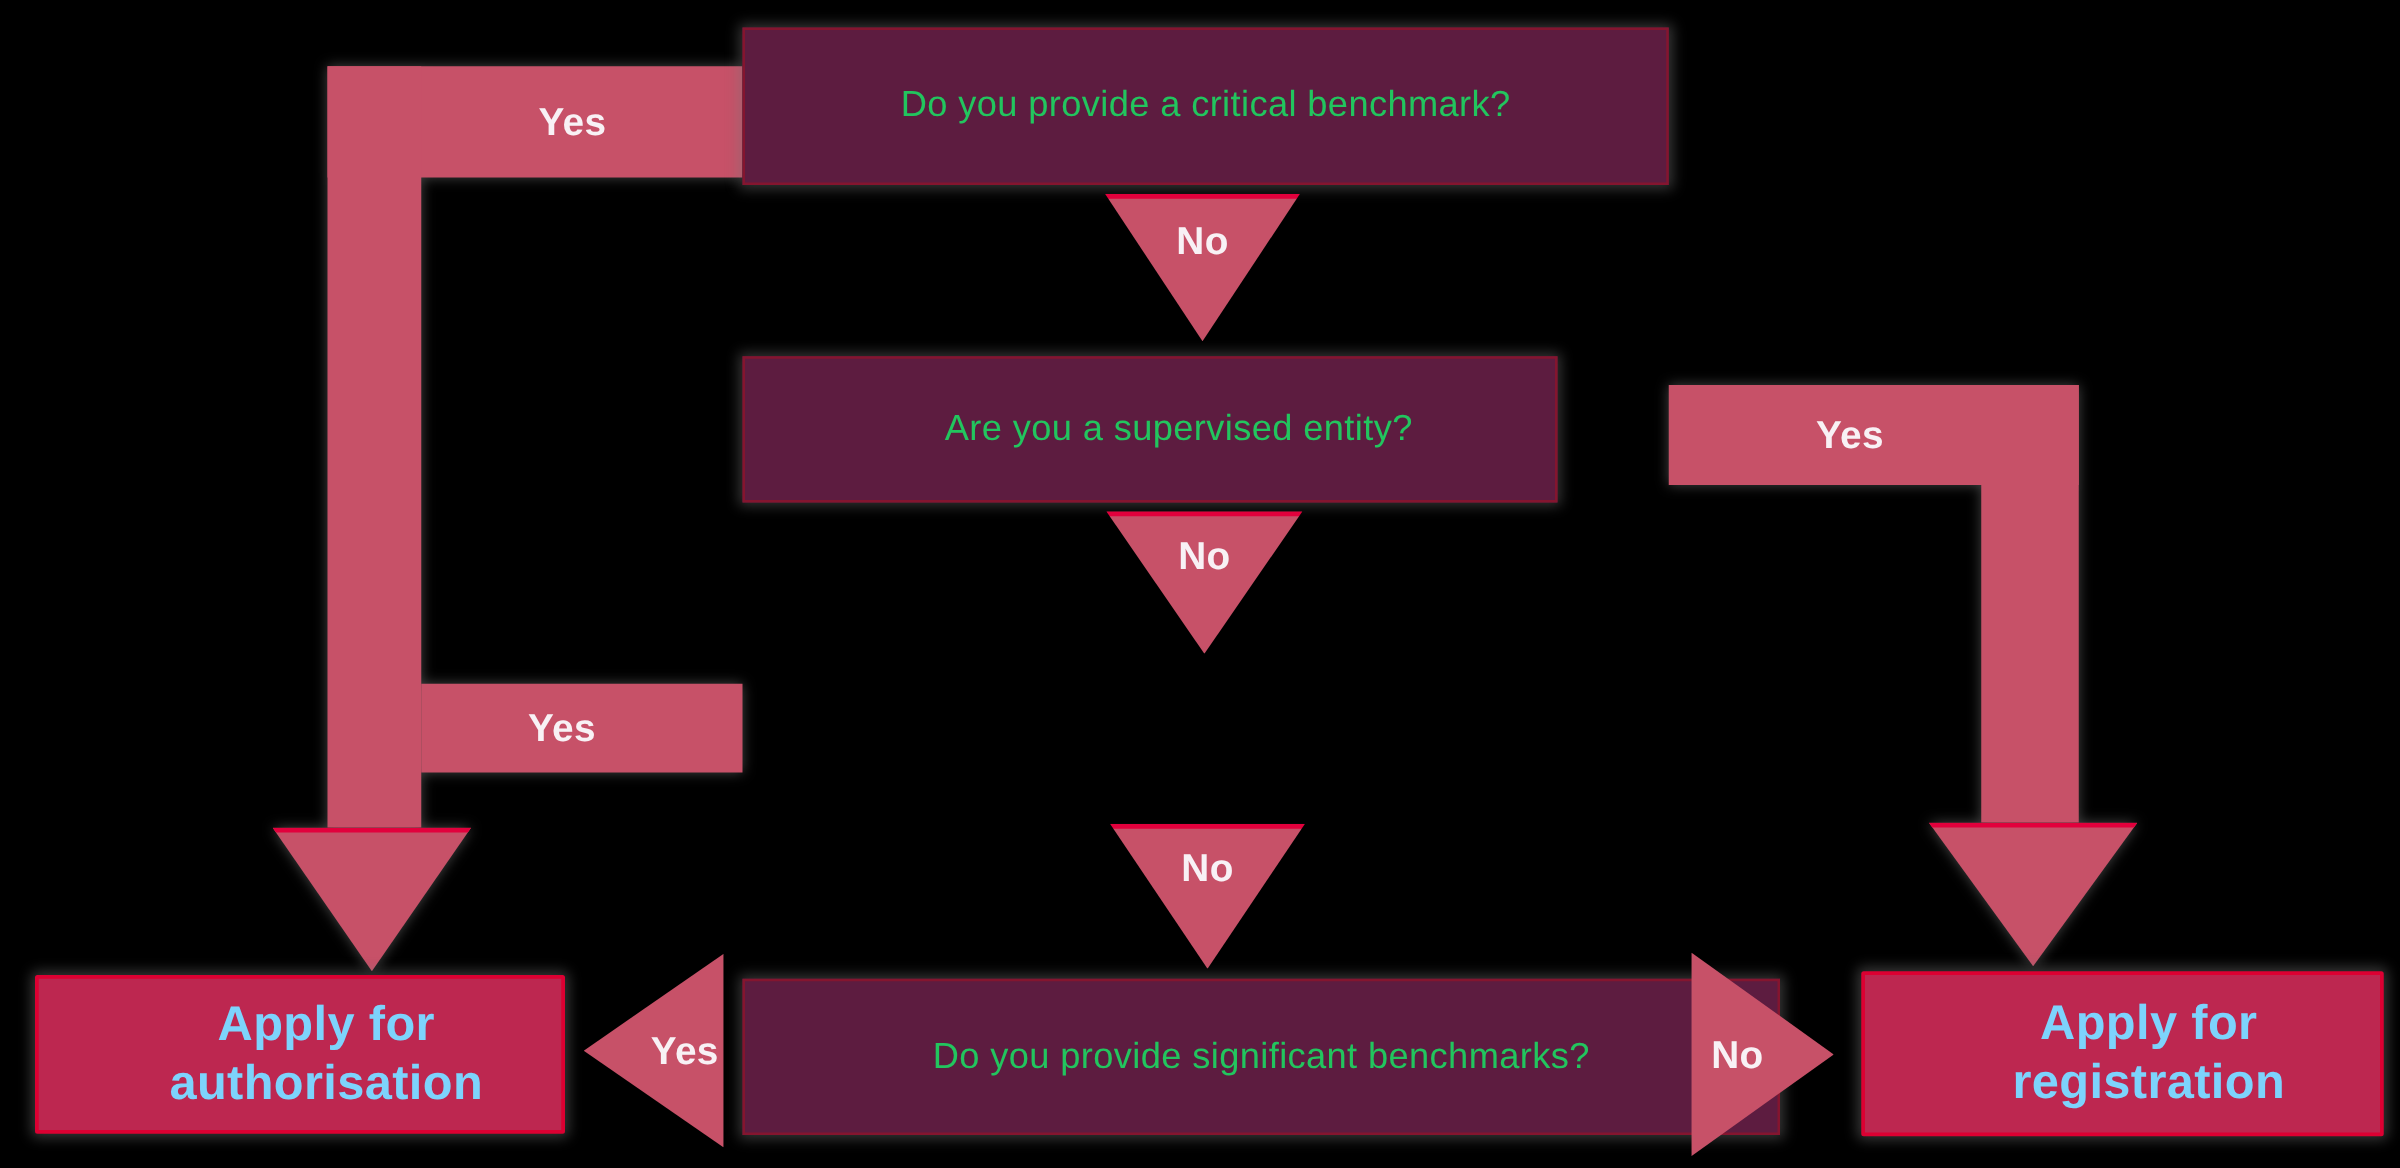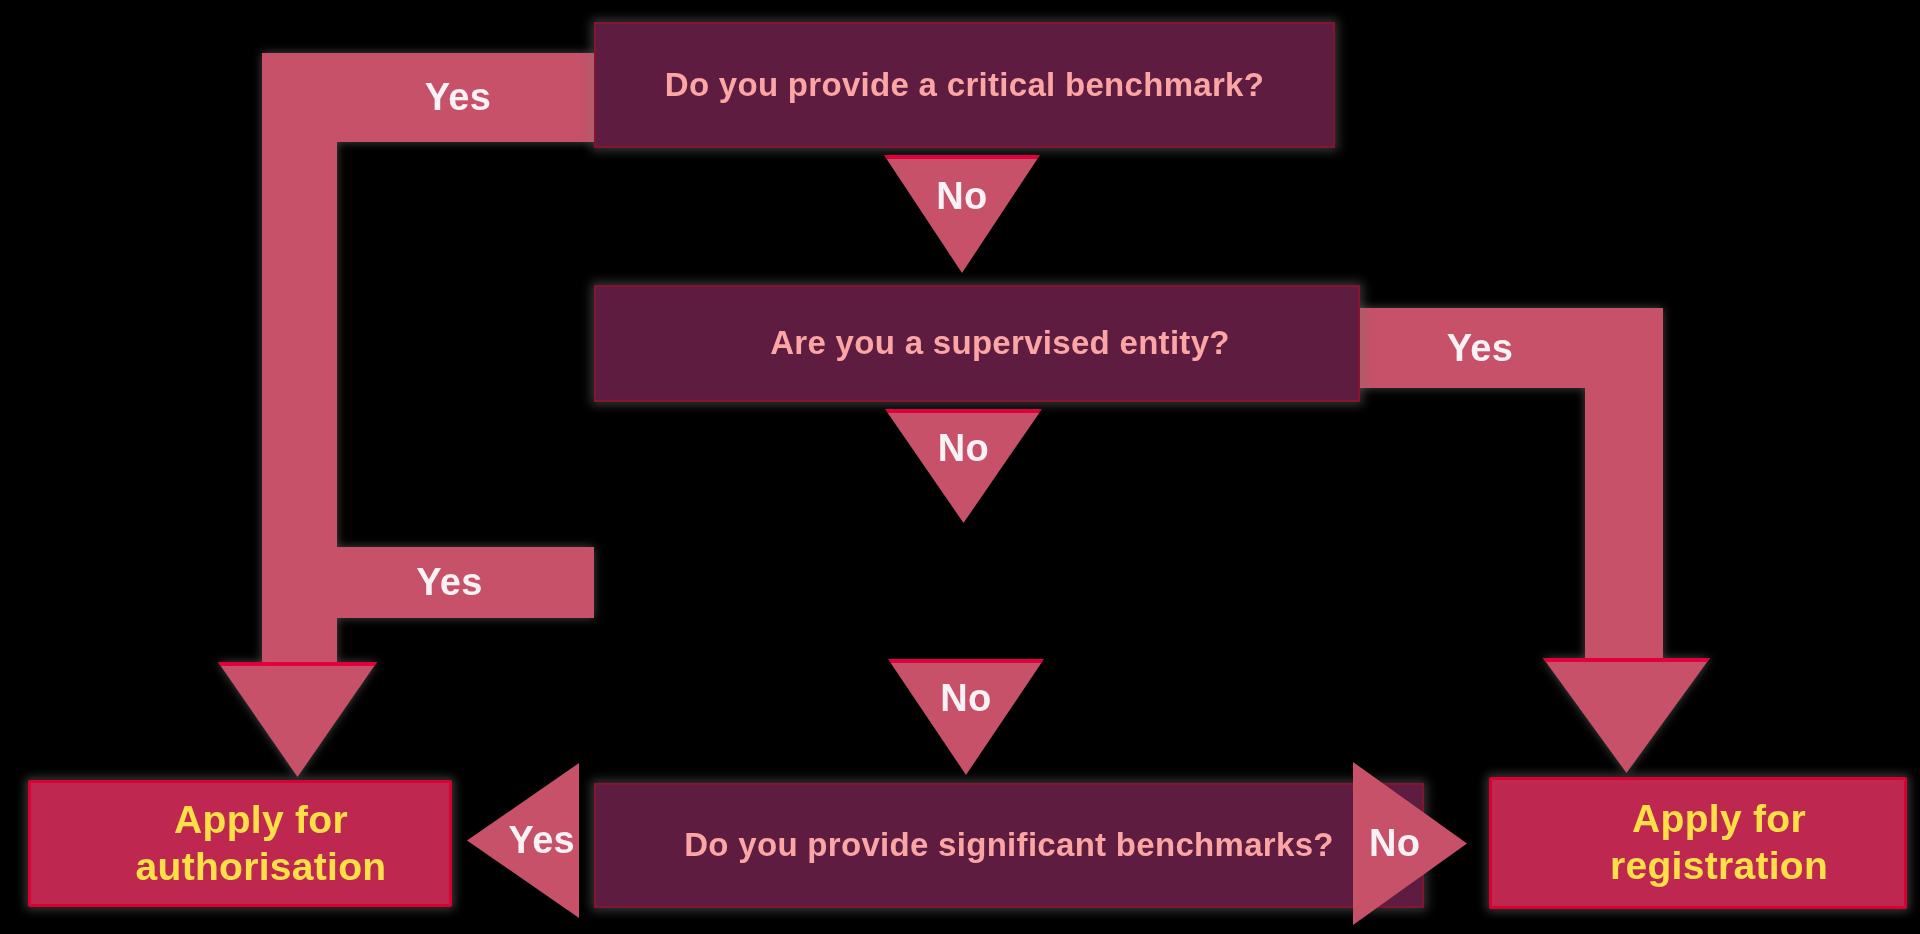--- a/index.html
+++ b/index.html
@@ -4,30 +4,30 @@
 <style>
   html,body{margin:0;padding:0;background:#000;}
   .stage{
     position:relative;width:1920px;height:934px;background:#000;overflow:hidden;
     font-family:"Liberation Sans","DejaVu Sans",sans-serif;
     -webkit-font-smoothing:antialiased;
   }
   
   .qbox{
     position:absolute;background:#5d1c40;border:2px solid #84152f;
-    color:#fca5a5;display:flex;align-items:center;justify-content:center;
-    text-align:center;font-weight:700;font-size:33px;line-height:1.28;
+    color:#22c55e;display:flex;align-items:center;justify-content:center;
+    text-align:center;font-weight:400;font-size:29px;line-height:1.28;
     letter-spacing:.3px;box-shadow:0 0 10px 3px rgba(120,120,120,.45);
     box-sizing:border-box;
   }
   .qbox .txt{max-width:700px;}
   
   .abox{
     position:absolute;background:#bd2750;border:3px solid #dc0032;
-    color:#fde047;display:flex;align-items:center;justify-content:center;
+    color:#7dd3fc;display:flex;align-items:center;justify-content:center;
     text-align:center;font-weight:700;font-size:39px;line-height:1.2;
     letter-spacing:.3px;border-radius:2px;
     box-shadow:0 0 10px 3px rgba(120,120,120,.45);box-sizing:border-box;padding-left:42px;
   }
   .abox .txt{max-width:320px;}
   
   .arrow-group{position:absolute;inset:0;filter:drop-shadow(0 0 5px rgba(125,125,125,.55));pointer-events:none;}
   .bar{position:absolute;background:#c75168;}
   .head-down{
     position:absolute;background:#c75168;
@@ -47,28 +47,28 @@
     display:flex;align-items:center;justify-content:flex-end;
     filter:drop-shadow(0 0 4px rgba(125,125,125,.5));
   }
   .tri-right{
     position:absolute;background:#c75168;
     clip-path:polygon(0 0,0 100%,100% 50%);
     display:flex;align-items:center;justify-content:flex-start;
     filter:drop-shadow(0 0 4px rgba(125,125,125,.5));
   }
   .edge-label{
-    color:#f8f1f5;font-weight:700;font-size:38px;letter-spacing:.3px;
+    color:#f8f1f5;font-weight:700;font-size:31px;letter-spacing:.3px;
     position:relative;z-index:2;
   }
   .bar .edge-label{width:100%;text-align:center;}
   .bar{display:flex;align-items:center;}
   
   .q1{left:594px;top:22px;width:741px;height:126px;}
-  .q2{left:594px;top:285px;width:766px;height:117px;padding-left:46px;}
+  .q2{left:594px;top:285px;width:652px;height:117px;padding-left:46px;}
   .q3{left:594px;top:527px;width:741px;height:125px;}
   .q4{left:594px;top:783px;width:830px;height:125px;}
   
   .auth{left:28px;top:780px;width:424px;height:127px;}
   .reg{left:1489px;top:777px;width:418px;height:132px;}
   
   .l-bar-top{left:262px;top:53px;width:332px;height:89px;padding-left:60px;box-sizing:border-box;}
   .l-bar-vert{left:262px;top:53px;width:75px;height:609px;}
   .l-bar-mid{left:337px;top:547px;width:257px;height:71px;padding-right:32px;box-sizing:border-box;}
   .l-head{left:218px;top:662px;width:159px;height:115px;}

